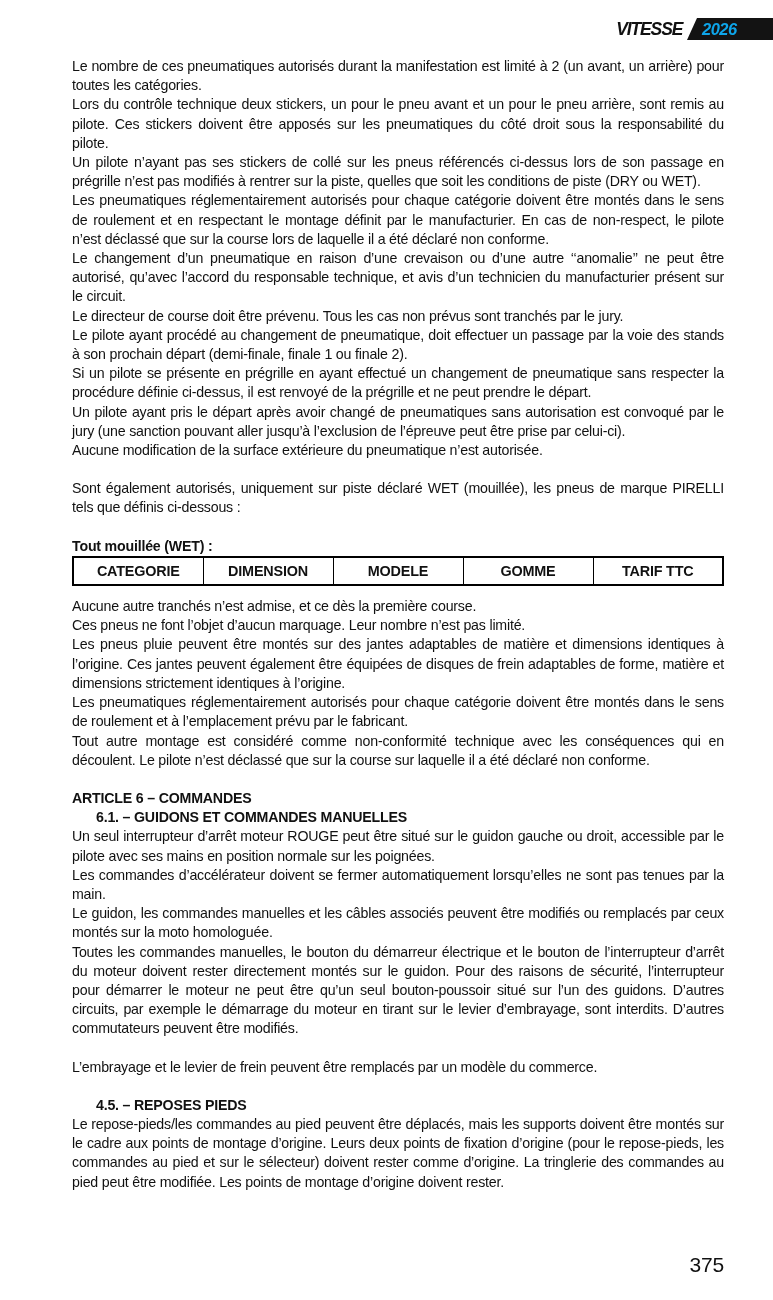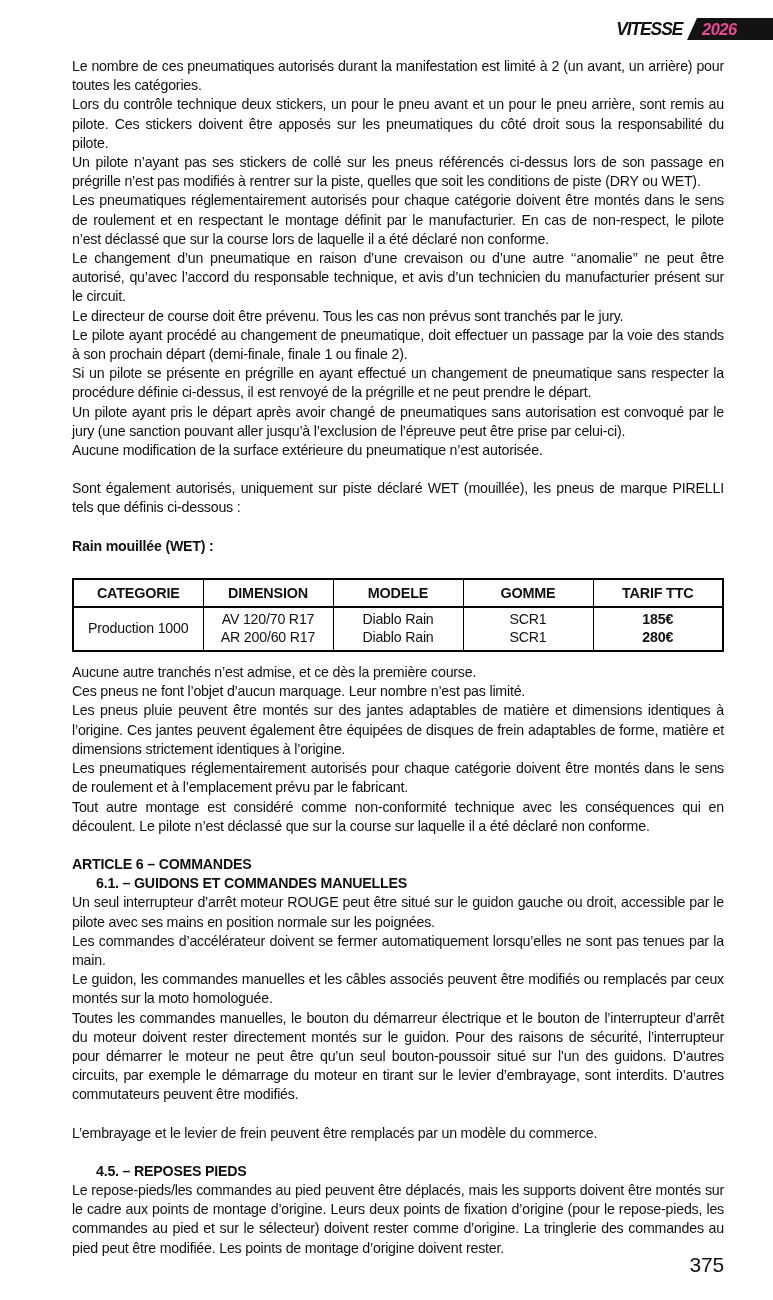--- a/index.html
+++ b/index.html
@@ -58,21 +58,21 @@
   .gap { height: 19px; }
   .gap-sm { height: 11px; }
   .bold-heading { font-weight: bold; }
   .indent-heading { font-weight: bold; padding-left: 24px; }
 
   
   .wet-table {
     width: 100%;
     border-collapse: collapse;
     border: 2px solid #000;
-    margin-top: 22px;
+    margin-top: 0;
     table-layout: fixed;
   }
   .wet-table th, .wet-table td {
     border: 1px solid #000;
     text-align: center;
     letter-spacing: -0.2px;
   }
   .wet-table th {
     font-size: 14.4px;
     font-weight: bold;
@@ -96,21 +96,21 @@
   }
 </style>
 </head>
 <body>
 
 <div class="page">
 
   <div class="header-logo">
     <span class="logo-brand">VITESSE</span>
     <span class="logo-year-box">
-      <span class="logo-year" style="color:#ec4899;">2026</span>
+      <span class="logo-year" style="color:#0ea5e9;">2026</span>
     </span>
   </div>
 
   <div class="content">
 
     <p>Le nombre de ces pneumatiques autorisés durant la manifestation est limité à 2 (un avant, un arrière) pour toutes les catégories.</p>
     <p>Lors du contrôle technique deux stickers, un pour le pneu avant et un pour le pneu arrière, sont remis au pilote. Ces stickers doivent être apposés sur les pneumatiques du côté droit sous la responsabilité du pilote.</p>
     <p>Un pilote n’ayant pas ses stickers de collé sur les pneus référencés ci-dessus lors de son passage en prégrille n’est pas modifiés à rentrer sur la piste, quelles que soit les conditions de piste (DRY ou WET).</p>
     <p>Les pneumatiques réglementairement autorisés pour chaque catégorie doivent être montés dans le sens de roulement et en respectant le montage définit par le manufacturier. En cas de non-respect, le pilote n’est déclassé que sur la course lors de laquelle il a été déclaré non conforme.</p>
     <p>Le changement d’un pneumatique en raison d’une crevaison ou d’une autre ‘‘anomalie’’ ne peut être autorisé, qu’avec l’accord du responsable technique, et avis d’un technicien du manufacturier présent sur le circuit.</p>
@@ -119,52 +119,33 @@
     <p>Si un pilote se présente en prégrille en ayant effectué un changement de pneumatique sans respecter la procédure définie ci-dessus, il est renvoyé de la prégrille et ne peut prendre le départ.</p>
     <p>Un pilote ayant pris le départ après avoir changé de pneumatiques sans autorisation est convoqué par le jury (une sanction pouvant aller jusqu’à l’exclusion de l’épreuve peut être prise par celui-ci).</p>
     <p>Aucune modification de la surface extérieure du pneumatique n’est autorisée.</p>
 
     <div class="gap"></div>
 
     <p>Sont également autorisés, uniquement sur piste déclaré WET (mouillée), les pneus de marque PIRELLI tels que définis ci-dessous :</p>
 
     <div class="gap"></div>
 
-    <p class="bold-heading">Rain mouillée (WET) :</p>
+    <p class="bold-heading">Tout mouillée (WET) :</p>
 
     <table class="wet-table">
       <thead>
         <tr>
           <th>CATEGORIE</th>
           <th>DIMENSION</th>
           <th>MODELE</th>
           <th>GOMME</th>
           <th>TARIF TTC</th>
         </tr>
       </thead>
       <tbody>
-        <tr>
-          <td>Production 1000</td>
-          <td>
-            <div>AV 120/70 R17</div>
-            <div>AR 200/60 R17</div>
-          </td>
-          <td>
-            <div>Diablo Rain</div>
-            <div>Diablo Rain</div>
-          </td>
-          <td>
-            <div>SCR1</div>
-            <div>SCR1</div>
-          </td>
-          <td class="cell-bold">
-            <div>185€</div>
-            <div>280€</div>
-          </td>
-        </tr>
       </tbody>
     </table>
 
     <div class="gap-sm"></div>
 
     <p>Aucune autre tranchés n’est admise, et ce dès la première course.</p>
     <p>Ces pneus ne font l’objet d’aucun marquage. Leur nombre n’est pas limité.</p>
     <p>Les pneus pluie peuvent être montés sur des jantes adaptables de matière et dimensions identiques à l’origine. Ces jantes peuvent également être équipées de disques de frein adaptables de forme, matière et dimensions strictement identiques à l’origine.</p>
     <p>Les pneumatiques réglementairement autorisés pour chaque catégorie doivent être montés dans le sens de roulement et à l’emplacement prévu par le fabricant.</p>
     <p>Tout autre montage est considéré comme non-conformité technique avec les conséquences qui en découlent. Le pilote n’est déclassé que sur la course sur laquelle il a été déclaré non conforme.</p>

